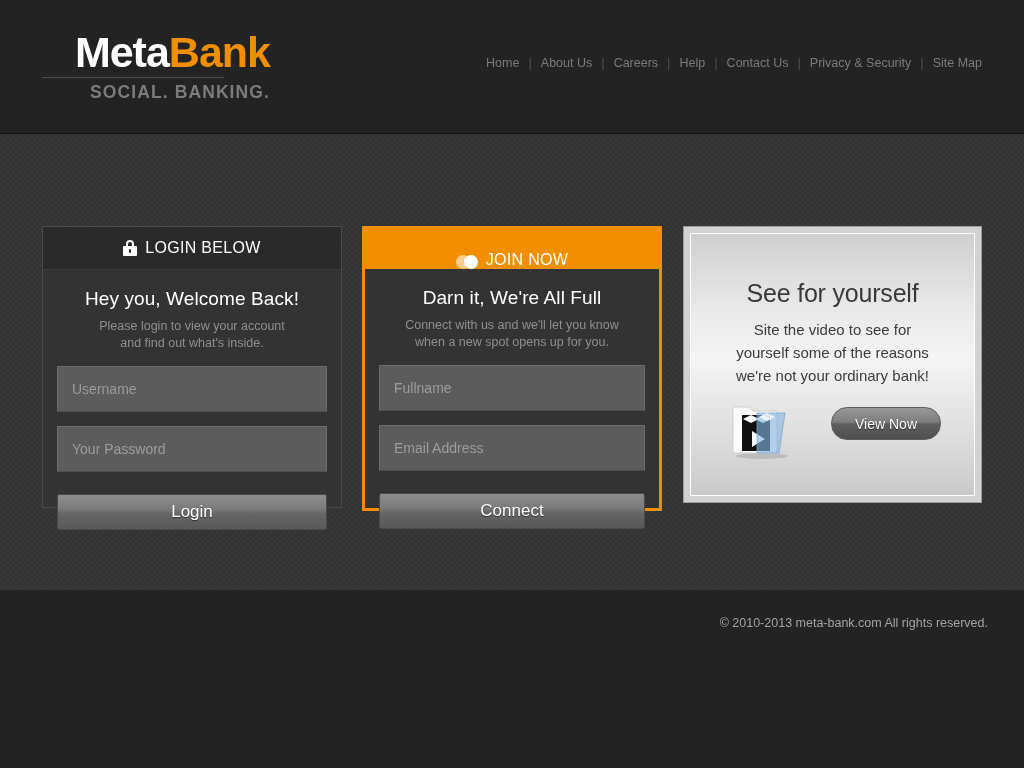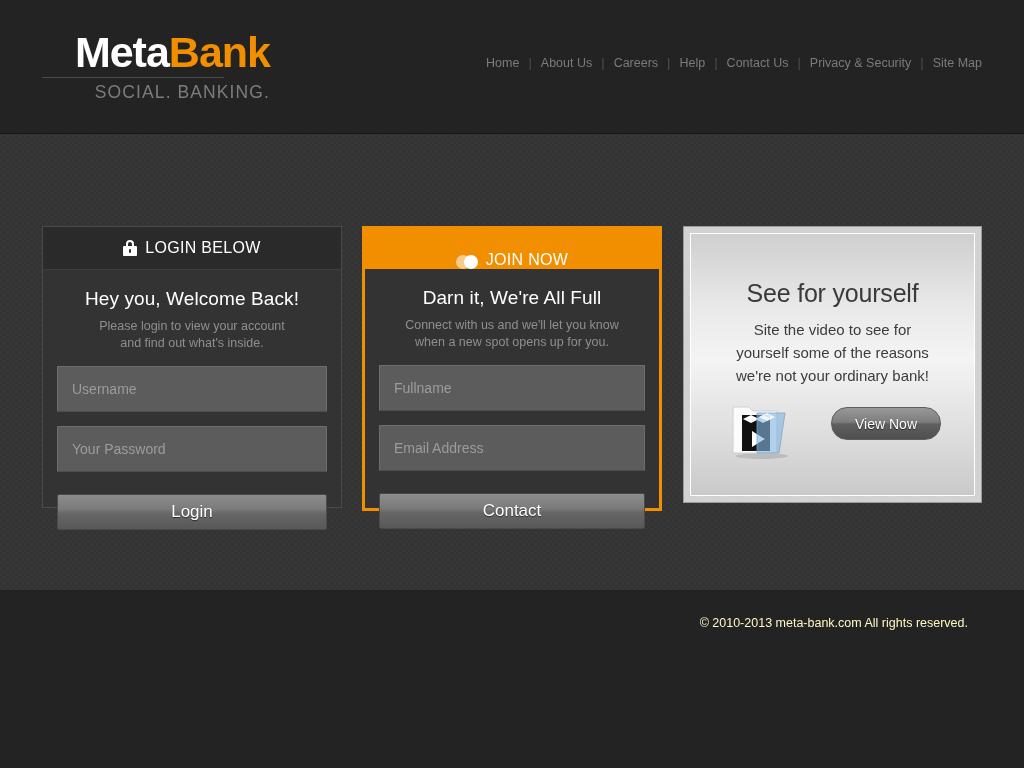--- a/index.html
+++ b/index.html
@@ -58,20 +58,21 @@
     margin: 3px 0 4px 2px;
     width: 182px;
   }
   .logo-tag {
     color: #7c7c7c;
     font-size: 17.5px;
     letter-spacing: 1.1px;
     line-height: 20px;
     padding-left: 2px;
     white-space: nowrap;
+    font-weight: bold;
   }
 
   .nav {
     position: absolute;
     right: 42px;
     top: 55px;
     display: flex;
     align-items: center;
     font-size: 12.5px;
   }
@@ -316,23 +317,23 @@
   .footer {
     position: absolute;
     left: 0;
     top: 590px;
     width: 1024px;
     height: 178px;
     background: #232323;
   }
   .footer-text {
     position: absolute;
-    right: 56px;
+    right: 36px;
     top: 26px;
-    color: #fef9c3;
+    color: #a3a3a3;
     font-size: 12.5px;
   }
 </style>
 </head>
 <body>
 
 <div class="page">
 
   <div class="header">
 
@@ -392,21 +393,21 @@
         <span>JOIN NOW</span>
       </div>
       <div class="card-body">
         <div class="card-title">Darn it, We're All Full</div>
         <div class="card-sub">
           <div>Connect with us and we'll let you know</div>
           <div>when a new spot opens up for you.</div>
         </div>
         <input class="field" type="text" placeholder="Fullname" style="">
         <input class="field" type="email" placeholder="Email Address" style="">
-        <button class="submit-btn">Contact</button>
+        <button class="submit-btn">Connect</button>
       </div>
     </div>
 
     <div id="video-card">
       <div class="video-inner">
         <div class="video-title">See for yourself</div>
         <div class="video-desc">
           <div>Site the video to see for</div>
           <div>yourself some of the reasons</div>
           <div>we're not your ordinary bank!</div>

